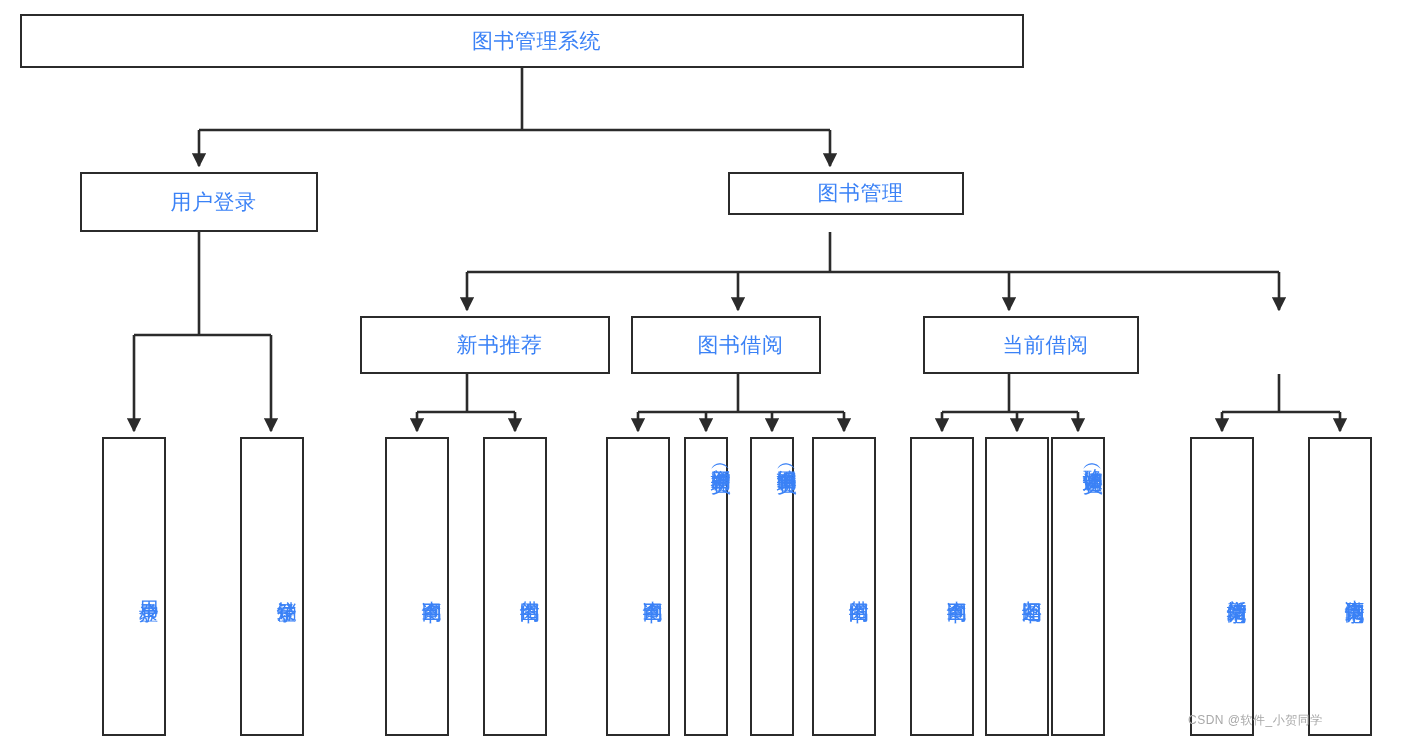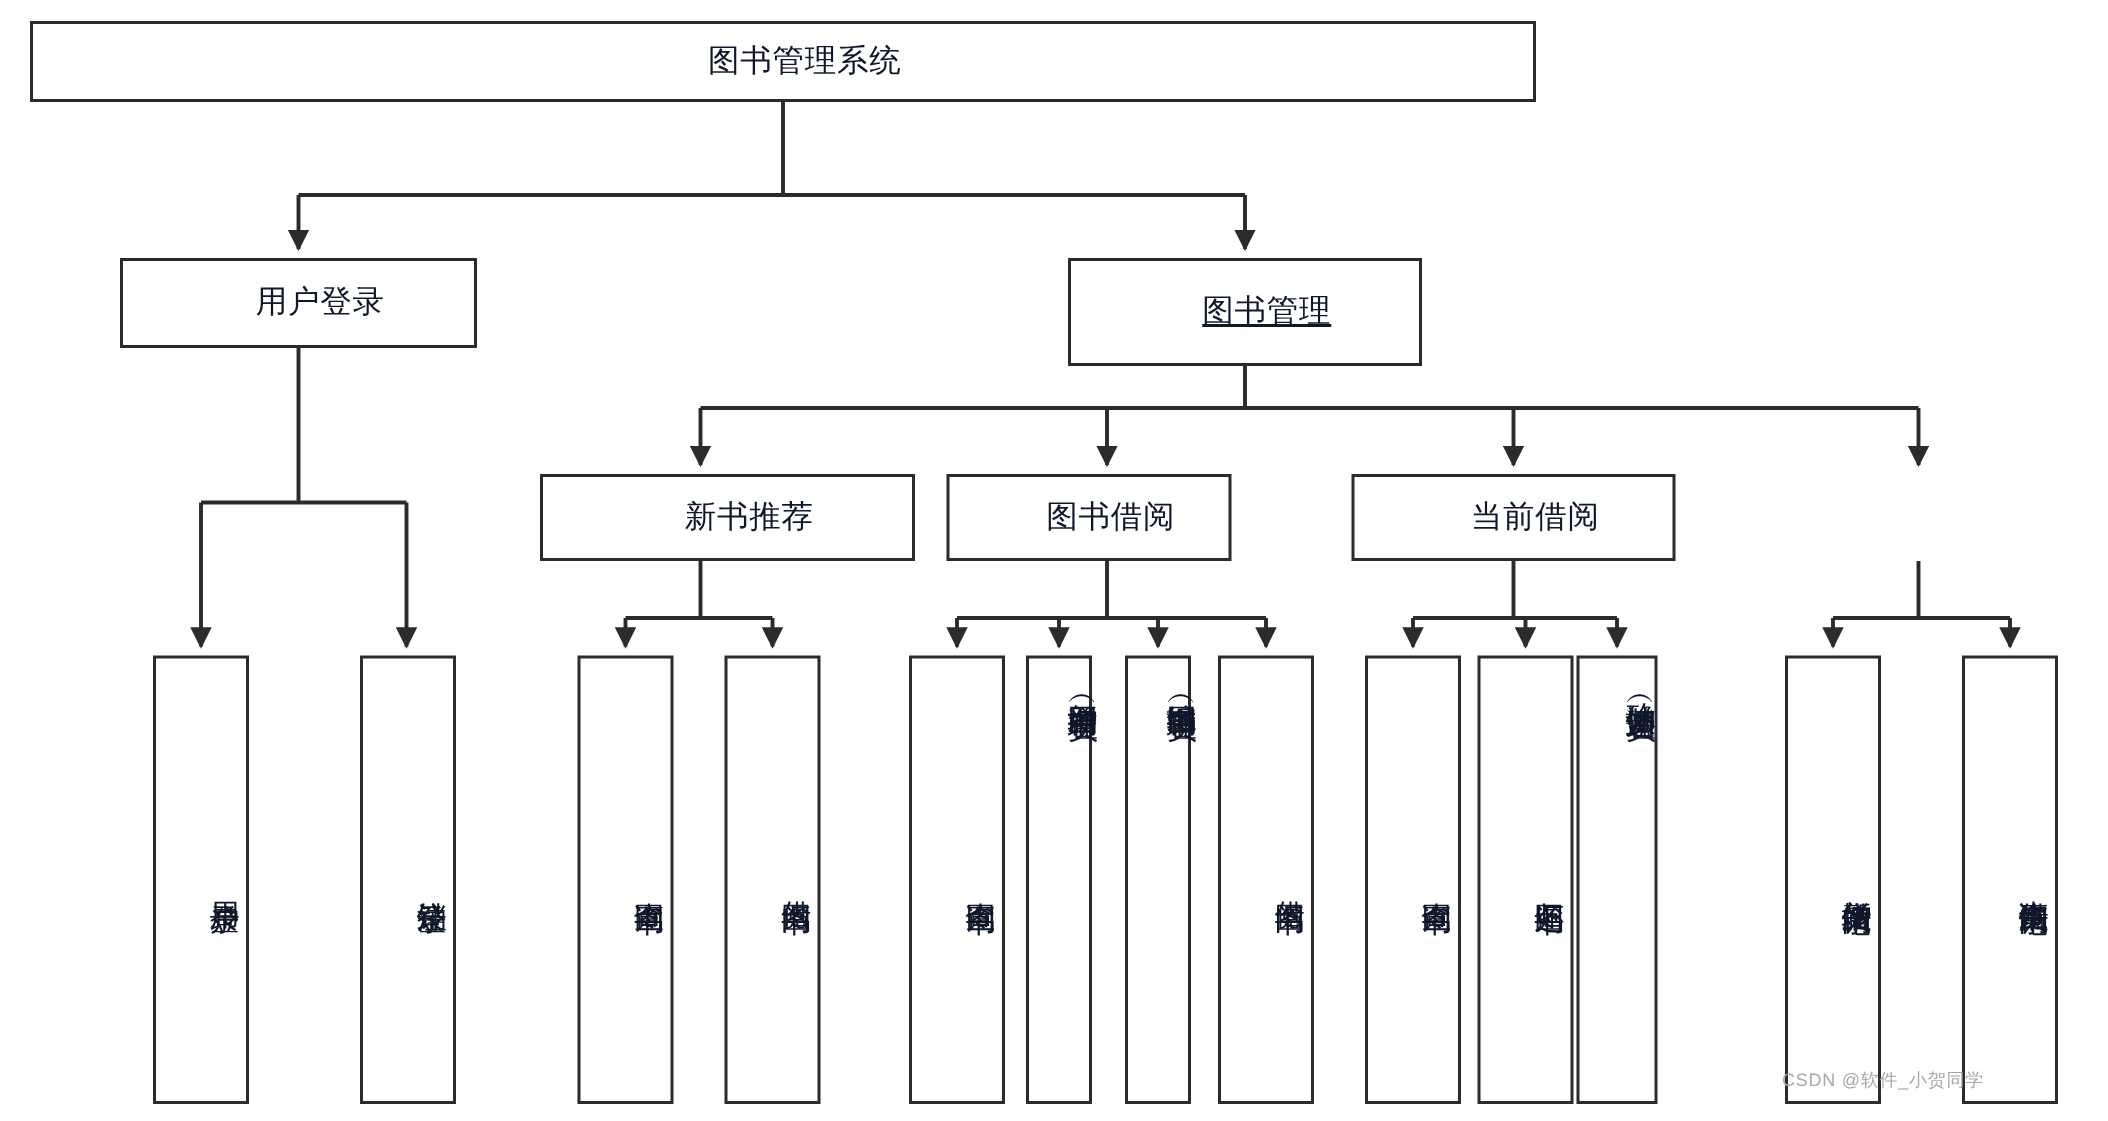--- a/index.html
+++ b/index.html
@@ -25,21 +25,21 @@
     height: 747px;
   }
   .node {
     position: absolute;
     box-sizing: border-box;
     background: #ffffff;
     border: 2px solid #2b2b2b;
     display: flex;
     align-items: center;
     justify-content: center;
-    color: #0f172a;
+    color: #3b82f6;
     padding-left: 29px;
   }
   .node .label {
     display: block;
     text-align: center;
     line-height: 1.15;
   }
   .node-root .label,
   .node-l2 .label,
   .node-l3 .label {
@@ -128,31 +128,31 @@
     </g>
   </svg>
 
   <div class="node node-root" style="left:20px; top:14px; width:1004px; height:54px;">
     <span class="label">图书管理系统</span>
   </div>
 
   <div class="node node-l2" style="left:80px; top:172px; width:238px; height:60px;">
     <span class="label">用户登录</span>
   </div>
-  <div class="node node-l2" style="left:712px; top:172px; width:236px; height:72px;text-decoration:underline;">
+  <div class="node node-l2" style="left:728px; top:172px; width:236px; height:43px;">
     <span class="label">图书管理</span>
   </div>
 
   <div class="node node-l3" style="left:360px; top:316px; width:250px; height:58px;">
     <span class="label">新书推荐</span>
   </div>
   <div class="node node-l3" style="left:631px; top:316px; width:190px; height:58px;">
     <span class="label">图书借阅</span>
   </div>
-  <div class="node node-l3" style="left:901px; top:316px; width:216px; height:58px;align-items:center;">
+  <div class="node node-l3" style="left:923px; top:316px; width:216px; height:58px;align-items:center;">
     <span class="label">当前借阅</span>
   </div>
 
   <div class="node node-leaf leaf-mid" style="left:102px; top:437px; width:64px; height:299px;">
     <span class="label">用户登录</span>
   </div>
   <div class="node node-leaf leaf-mid" style="left:240px; top:437px; width:64px; height:299px;">
     <span class="label">注销登录</span>
   </div>
   <div class="node node-leaf leaf-mid" style="left:385px; top:437px; width:64px; height:299px;">

